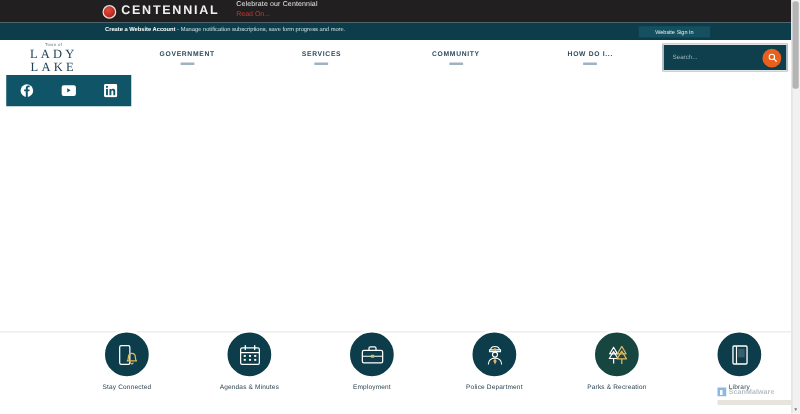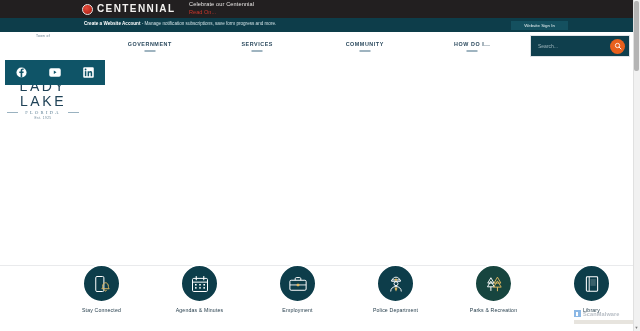--- a/index.html
+++ b/index.html
@@ -53,21 +53,21 @@
   
   .masthead {
     position:absolute; left:0; top:32px; width:633px; height:28px;
     background:#ffffff;
   }
   .town-logo {
     position:absolute; left:6px; top:2px; width:74px; text-align:center;
     color:#2f4f63;
   }
   .tl-town { font-size:3.4px; letter-spacing:.3px; color:#5a7487; display:block; }
-  .tl-name { font-size:14px; letter-spacing:2.6px; color:#1f4257; font-family:Liberation Sans, sans-serif; display:block; line-height:1.1;margin-top:41px; }
+  .tl-name { font-size:10px; letter-spacing:2.6px; color:#1f4257; font-family:Liberation Serif, serif; display:block; line-height:1.1; }
   .tl-state { font-size:4.6px; letter-spacing:2.2px; color:#5f8095; font-family:"Liberation Serif", serif; display:block; position:relative; }
   .tl-state:before, .tl-state:after {
     content:""; position:absolute; top:50%; width:11px; height:1px; background:#9ab2c0;
   }
   .tl-state:before { left:1px; } .tl-state:after { right:1px; }
   .tl-est { font-size:3.2px; letter-spacing:.4px; color:#6b8697; display:block; margin-top:1px; }
 
   .nav { position:absolute; left:96px; top:0; width:430px; height:28px; display:flex; align-items:center; }
   .nav-item {
     flex:1; text-align:center; color:#2c4a5e; font-size:5.4px;

